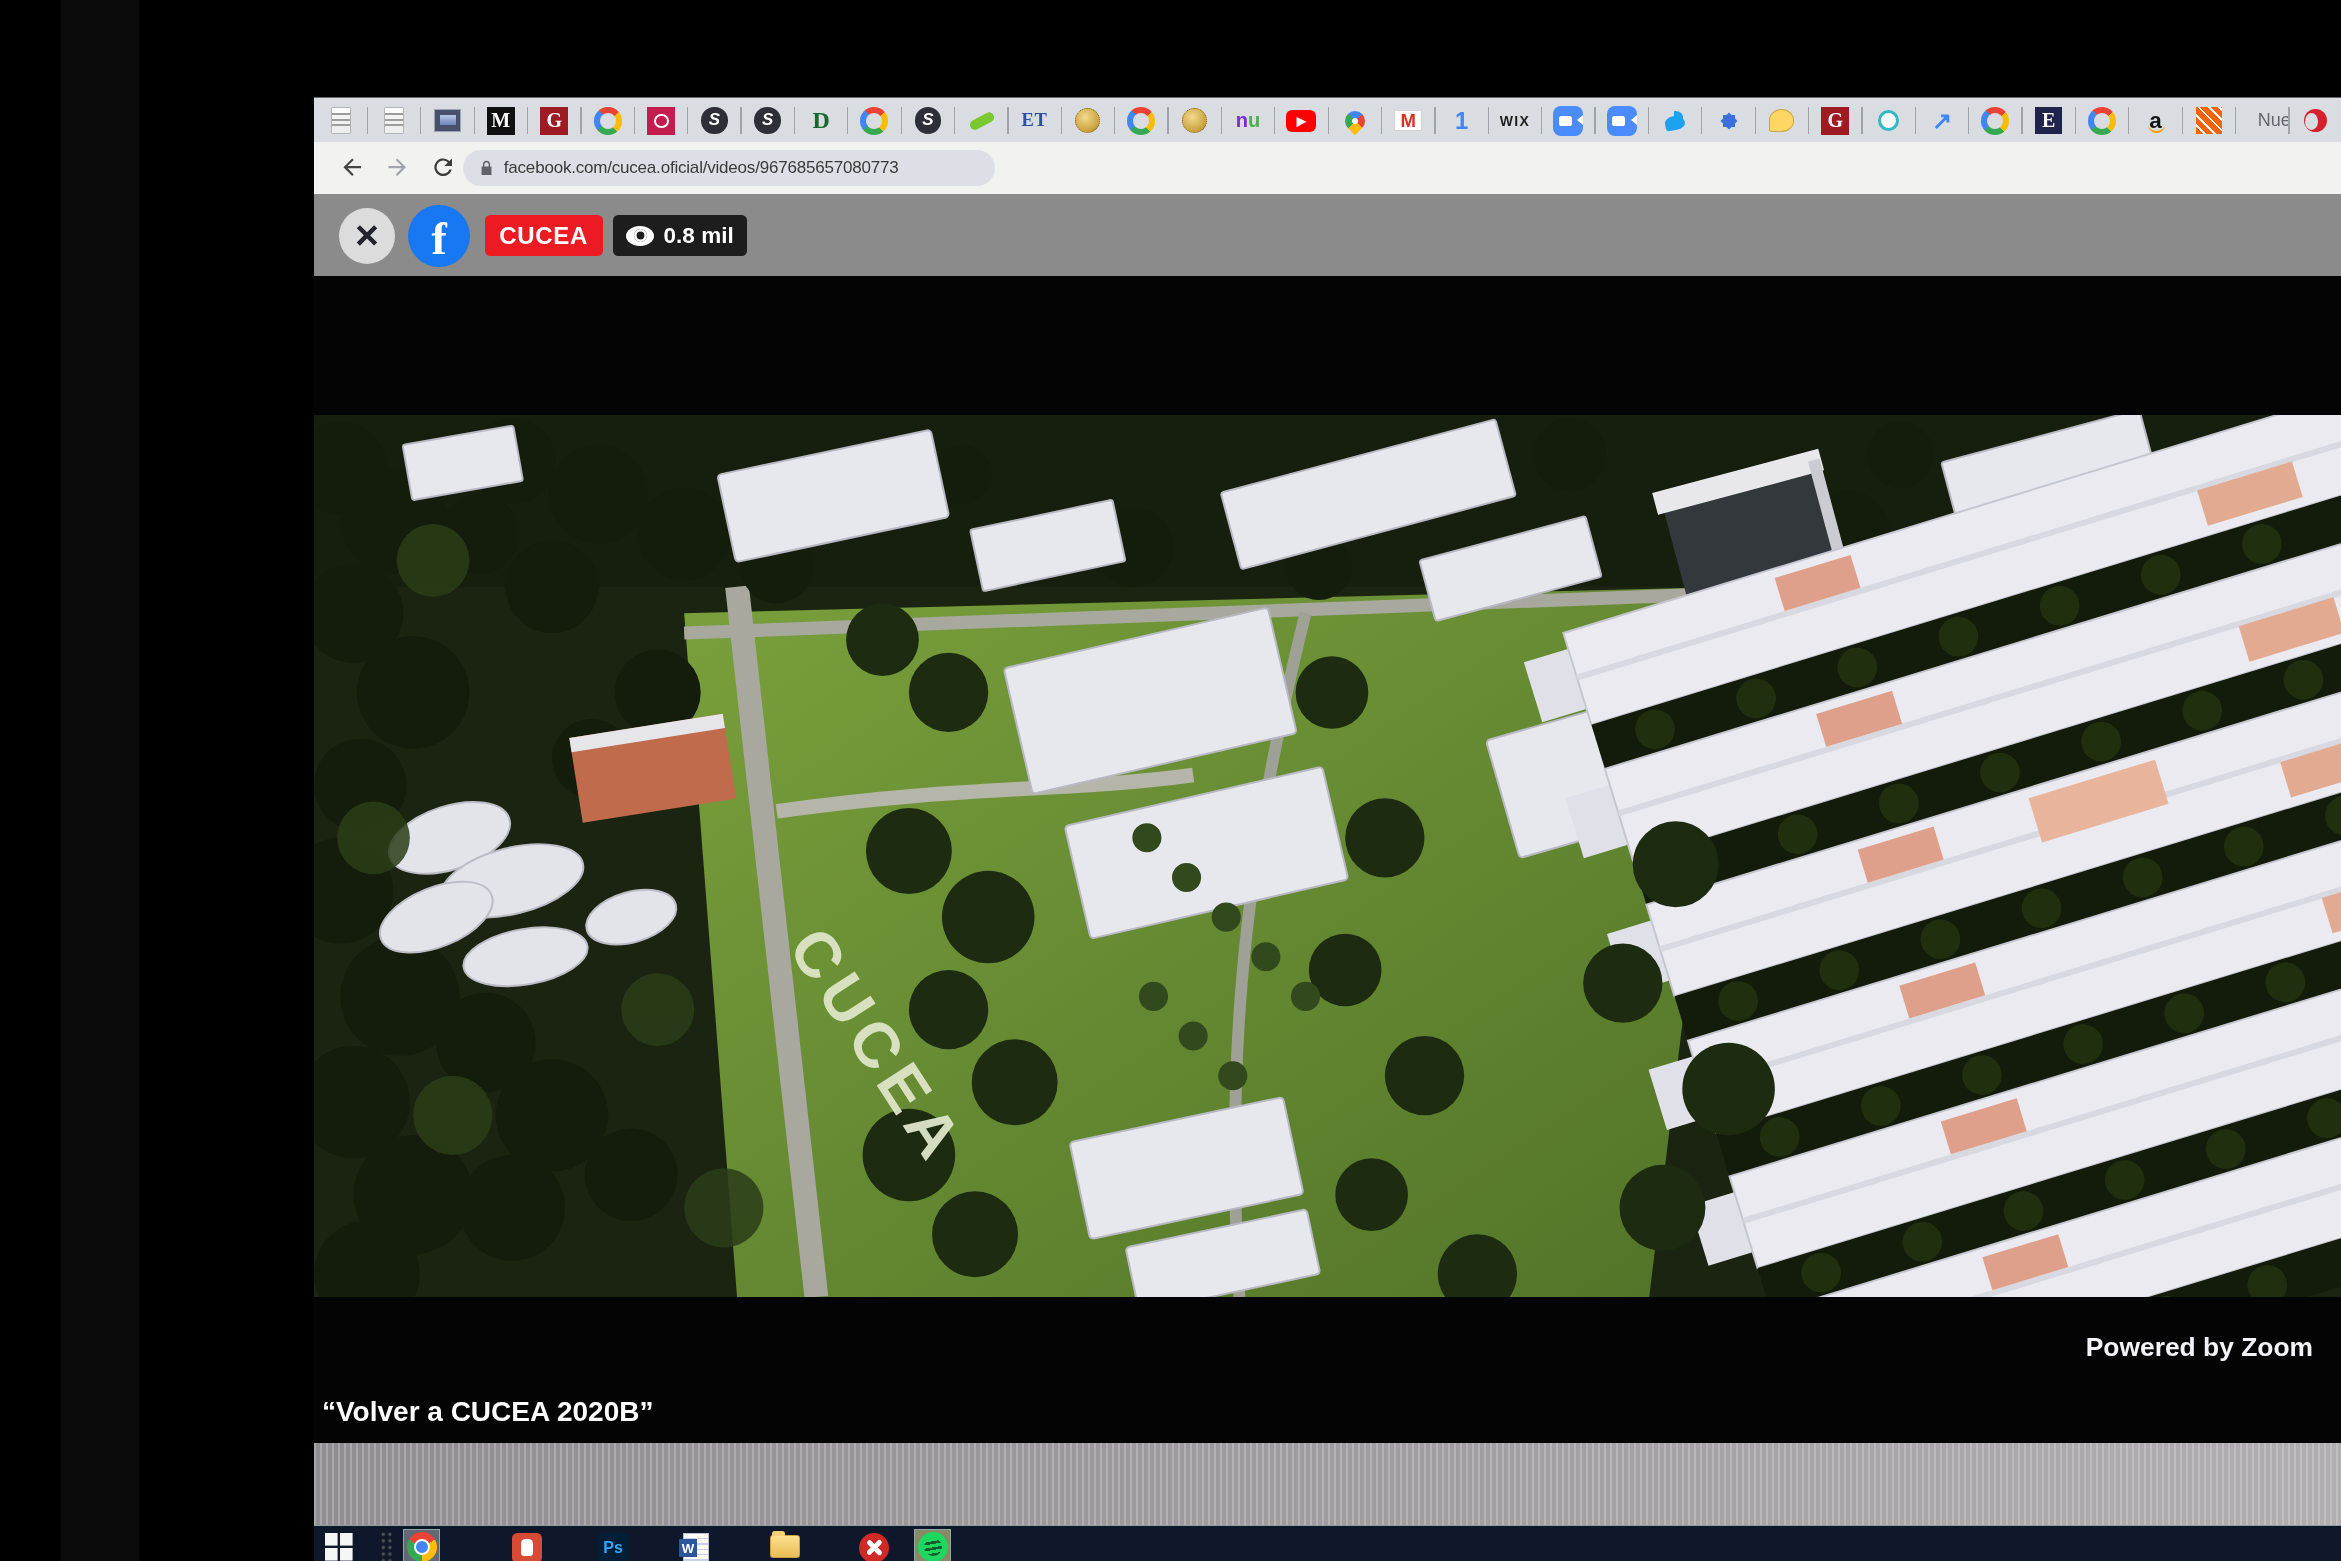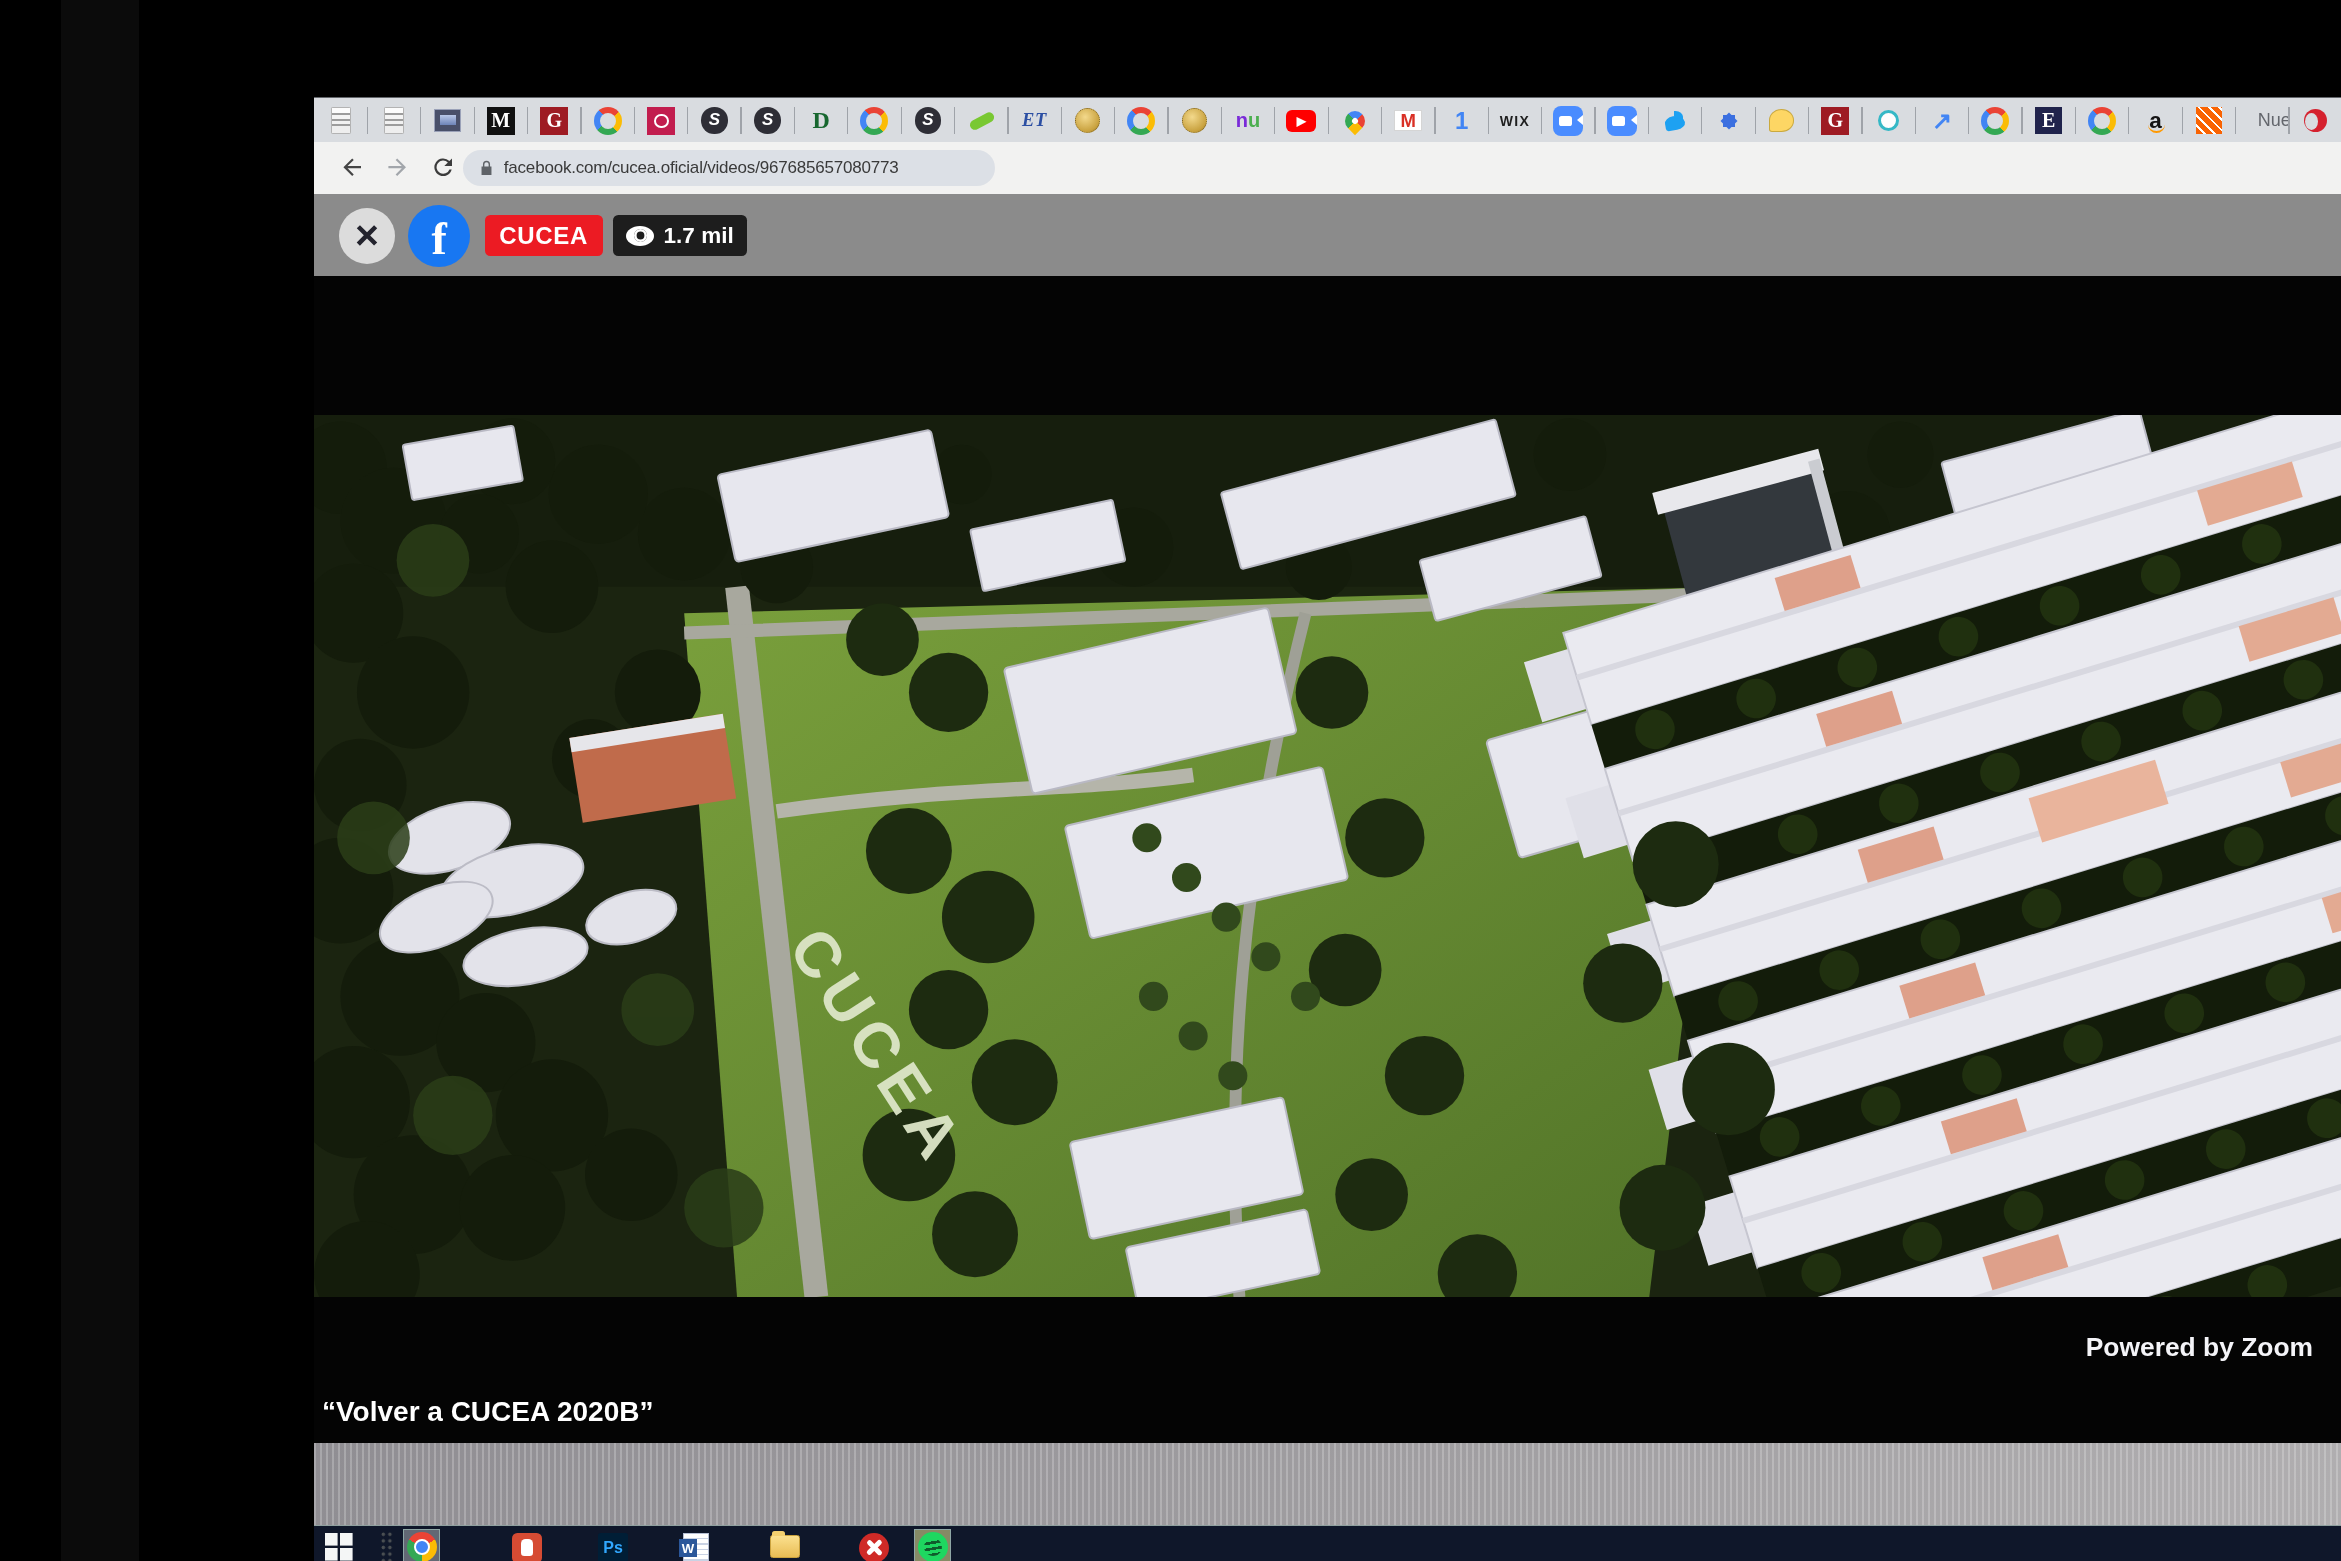--- a/index.html
+++ b/index.html
@@ -31,21 +31,21 @@
     background:conic-gradient(from -40deg,#ea4335 0 90deg,#fbbc05 0 180deg,#34a853 0 270deg,#4285f4 0);}
   .ic-google-g::after{content:"";position:absolute;left:6px;top:6px;right:6px;bottom:6px;
     background:#d9dce0;border-radius:50%;}
   .ic-crimson-seal{background:#c21d4e;width:28px;height:28px;}
   .ic-crimson-seal::after{content:"";position:absolute;left:7.3px;top:7.3px;width:10.6px;height:10.6px;
     border:2px solid #fff;border-radius:50%;}
   .ic-dark-globe{background:#2e2e36;border-radius:50%;color:#fff;font-style:italic;font-size:17px;width:26.4px;height:26.4px;}
   .ic-green-d{color:#17672f;font-family:"Liberation Serif",serif;font-size:24px;}
   .ic-green-brush::before{content:"";position:absolute;left:2px;top:10px;width:26.4px;height:10px;
     background:#79c832;border-radius:5.3px;transform:rotate(-28deg);}
-  .ic-et-news{color:#2c4fa3;font-family:"Liberation Serif",serif;font-size:18.5px;letter-spacing:0.7px;font-style:italic;}
+  .ic-et-news{color:#2c4fa3;font-family:"Liberation Serif",serif;font-size:18.5px;letter-spacing:0.7px;}
   .ic-gold-seal{border-radius:50%;width:25px;height:25px;
     background:radial-gradient(circle at 40% 35%,#f3d98c,#c9a23f 70%,#8a6d25);
     border:1.3px dotted #7d6322;}
   .ic-nubank-nu{font-size:20px;}
   .ic-nubank-nu::before{content:"n";color:#7a2bd8;}
   .ic-nubank-nu::after{content:"u";color:#4caf50;}
   .ic-youtube{background:#f00;border-radius:6px;color:#fff;font-size:12px;width:30px;height:22px;}
   .ic-maps-pin{width:20px;height:20px;border-radius:50% 50% 50% 0;transform:rotate(-45deg);
     background:conic-gradient(#4285f4 0 25%,#ea4335 0 50%,#fbbc05 0 75%,#34a853 0);}
   .ic-maps-pin::after{content:"";position:absolute;left:6.6px;top:6.6px;width:6.6px;height:6.6px;
@@ -317,21 +317,21 @@
         <span>×</span>
       </div>
       <div class="fb-logo">
         <span>f</span>
       </div>
       <div class="vivo-badge">
         <span>CUCEA</span>
       </div>
       <div class="views-badge">
         <span class="eye"></span>
-        <span>1.7 mil</span>
+        <span>0.8 mil</span>
       </div>
     </div>
 
     <div class="video-black">
       <svg class="footage" viewBox="0 0 3068 1335" preserveAspectRatio="none">
         <defs>
           <linearGradient id="lawnGrad" x1="0" y1="0" x2="1" y2="1">
             <stop offset="0" stop-color="#7aa03c"></stop>
               <stop offset="1" stop-color="#517328"></stop>
           </linearGradient>

